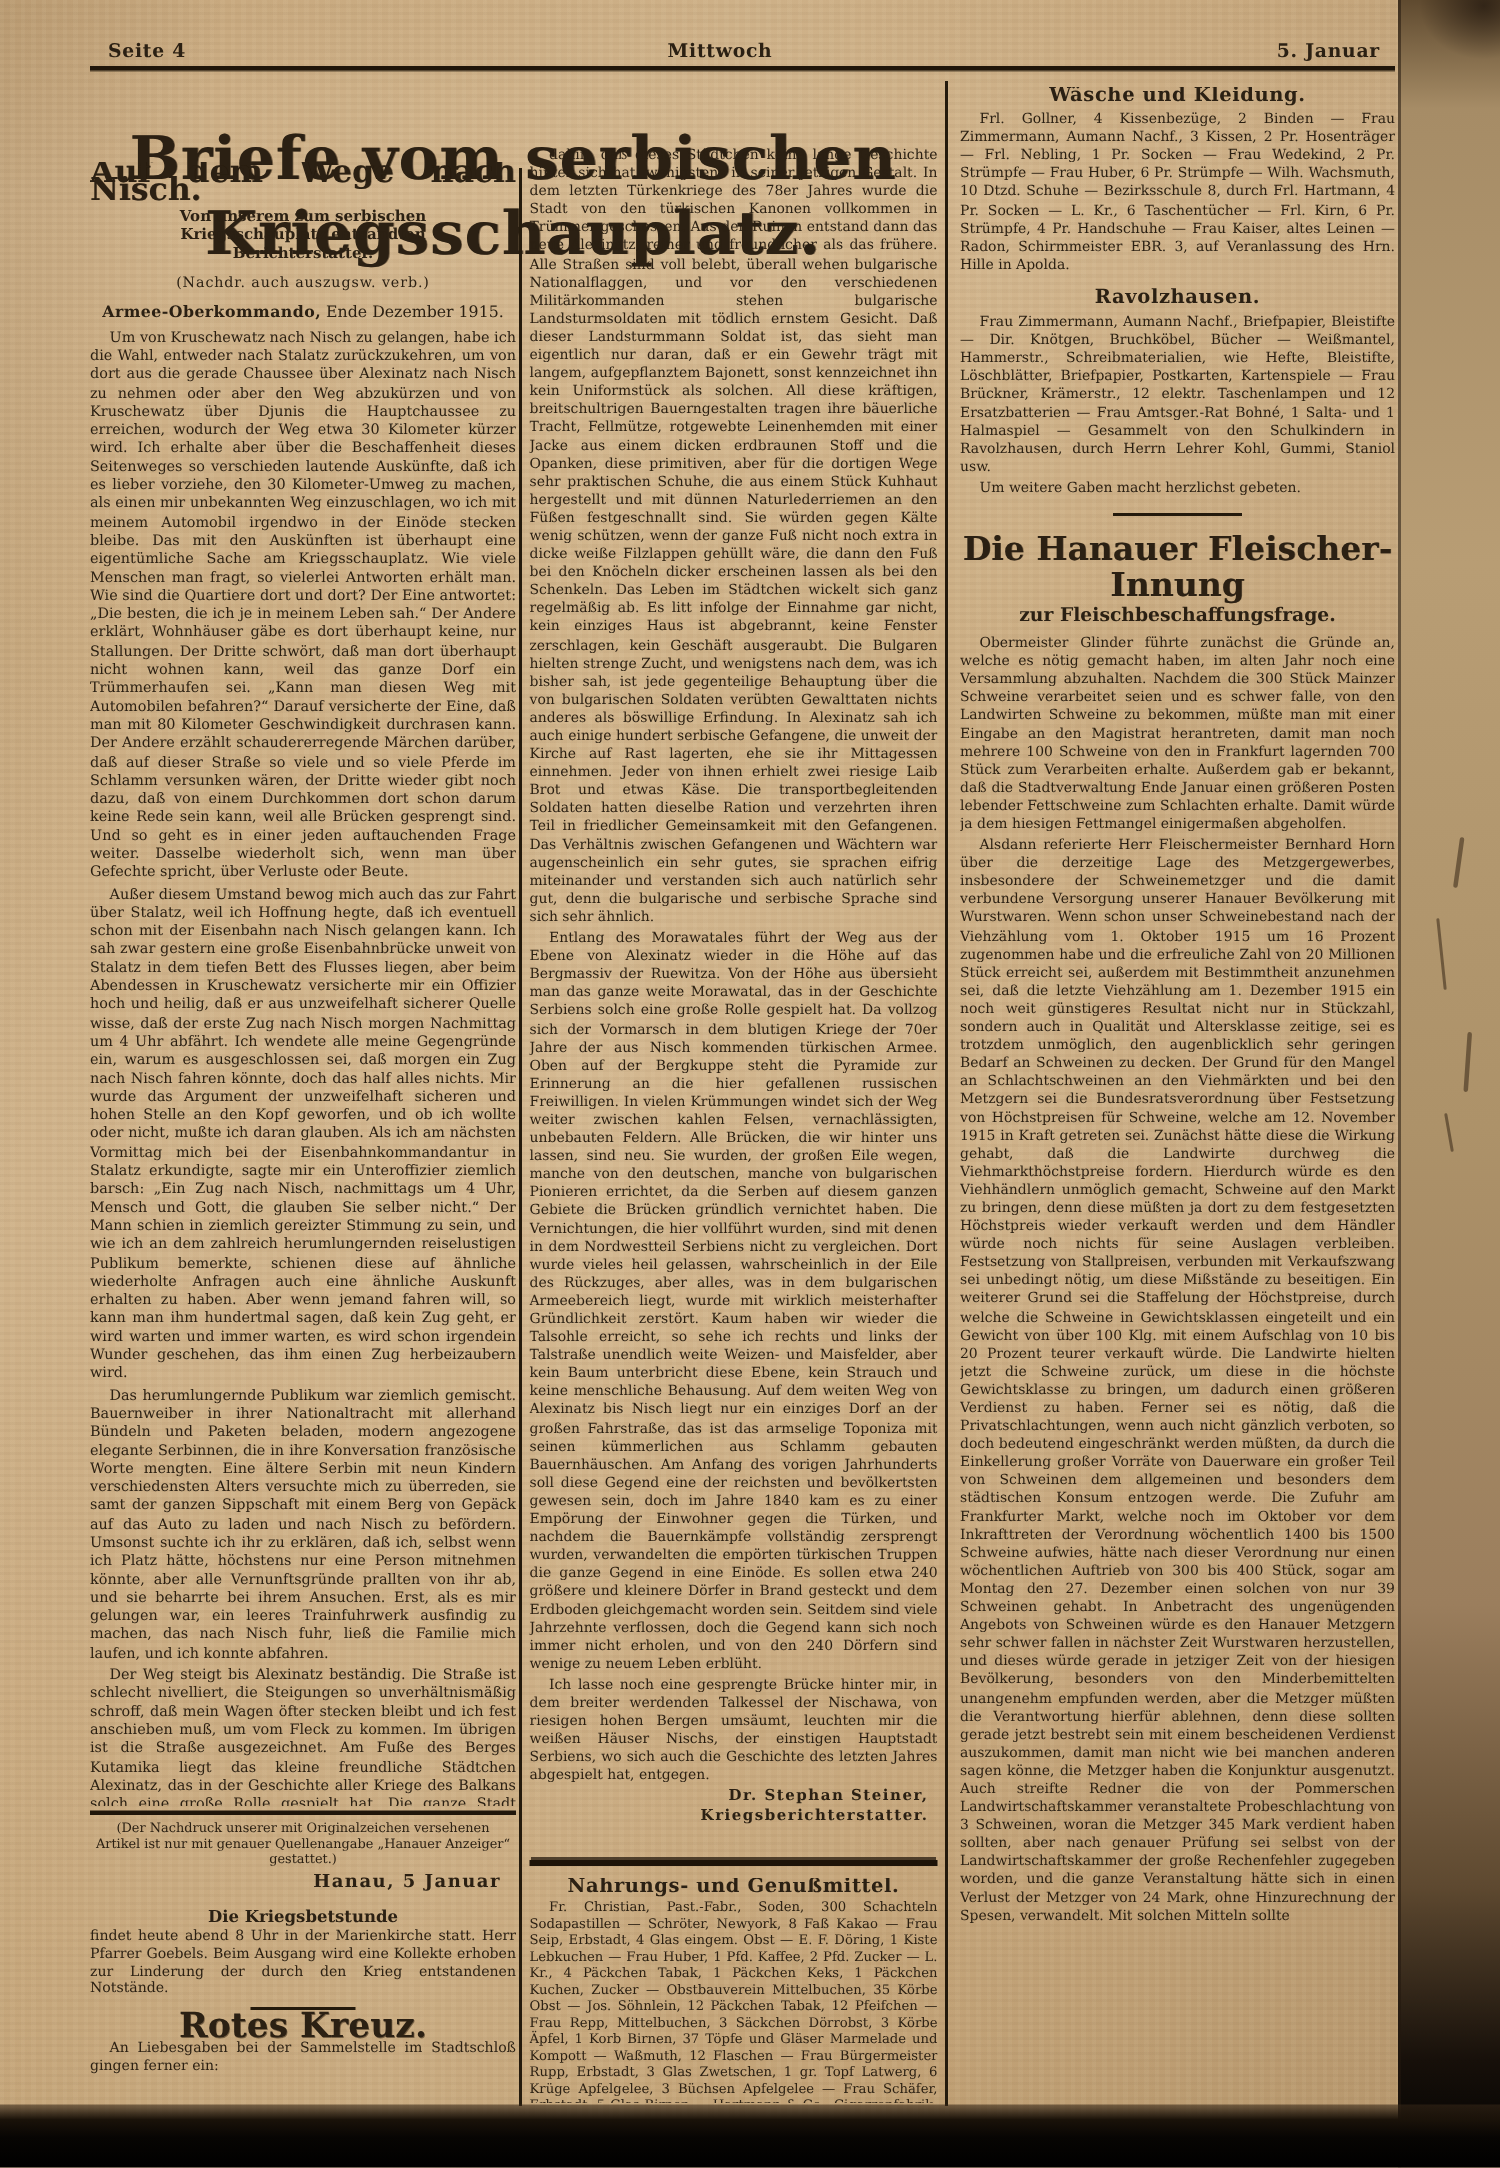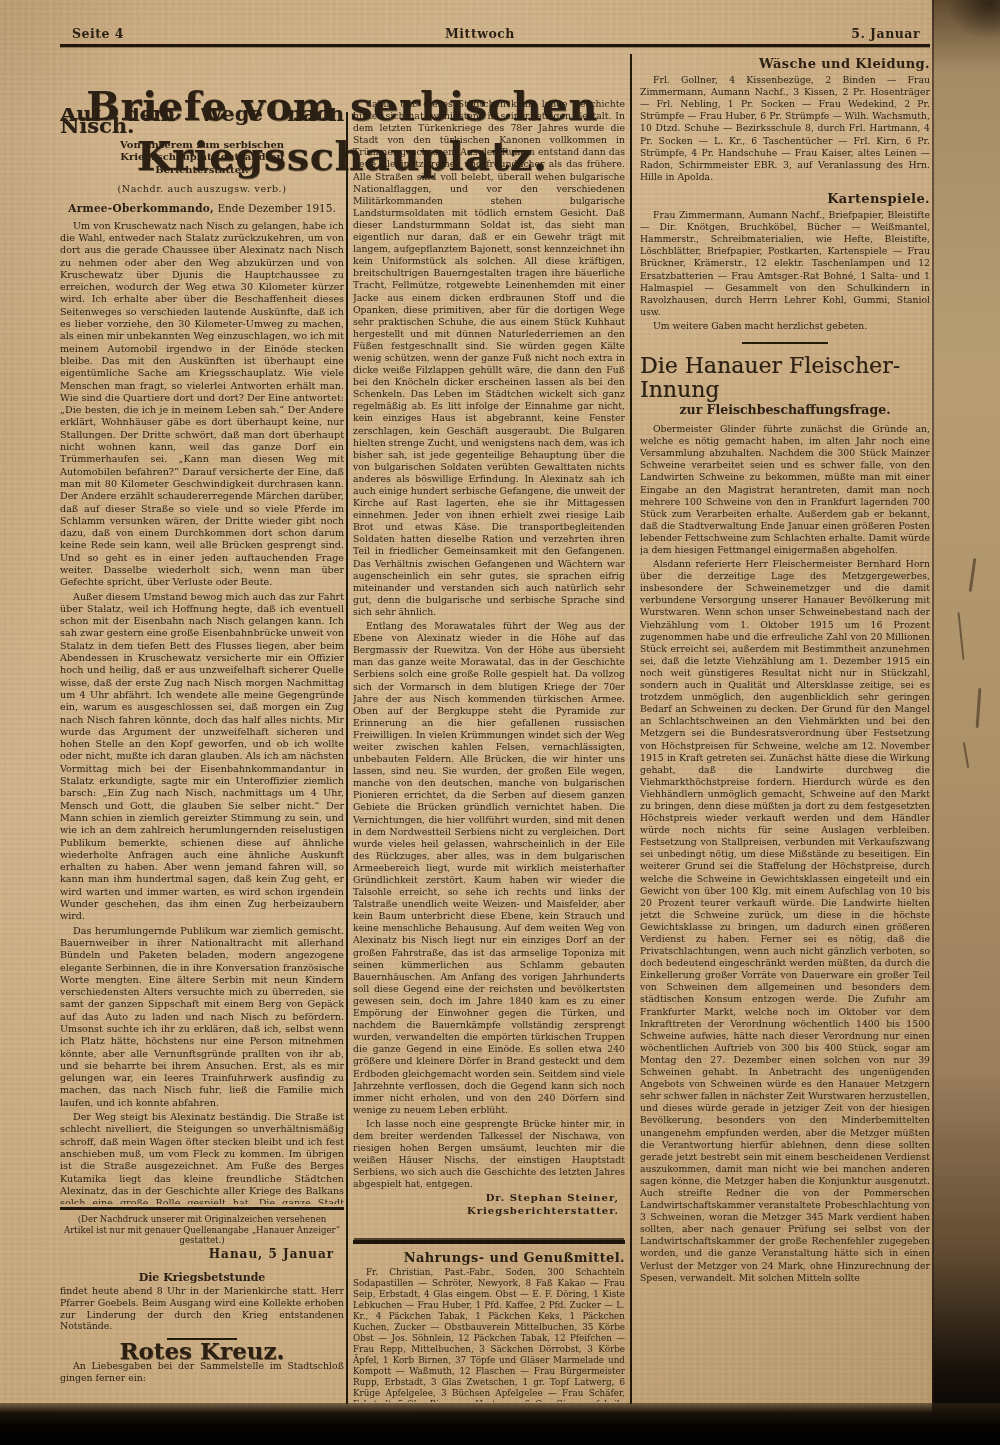--- a/index.html
+++ b/index.html
@@ -41,25 +41,25 @@
   .col1b{left:60px;top:1214px;width:284px;height:188px;}
   .col2b{left:353px;top:1252px;width:272px;height:150px;}
   
   .subhead{font-size:21px;font-weight:bold;margin:0 0 6px 0;text-shadow:.4px .4px 0 rgba(35,22,8,.45);}
   .byline{font-size:10px;font-weight:bold;text-align:center;margin:0 14px 7px 14px;line-height:12.5px;}
   .note{font-size:9.5px;text-align:center;margin-bottom:7px;letter-spacing:.6px;}
   .dateline{font-size:10.5px;text-align:center;margin-bottom:5px;}
   .dateline b{letter-spacing:.3px;}
   .signature{text-align:right;font-weight:bold;font-size:10px;letter-spacing:1px;margin-top:0;padding-right:6px;}
   
-  .sec-title{font-size:13px;font-weight:bold;text-align:right;margin:0 0 4px 0;letter-spacing:.4px;}
+  .sec-title{font-size:13px;font-weight:bold;text-align:center;margin:0 0 4px 0;letter-spacing:.4px;}
   .sec{margin-bottom:10px;}
   .plea{text-indent:13px;margin-top:3px;}
   .short-rule{width:86px;height:2px;background:#241a0c;margin:9px auto 10px auto;}
-  .big-title{font-size:22px;font-weight:normal;text-align:left;line-height:24px;margin:0 0 2px 0;text-shadow:.4px .4px 0 rgba(35,22,8,.45);}
+  .big-title{font-size:22px;font-weight:bold;text-align:center;line-height:24px;margin:0 0 2px 0;text-shadow:.4px .4px 0 rgba(35,22,8,.45);}
   .sub-title{font-size:12.5px;font-weight:bold;text-align:center;margin:0 0 7px 0;}
   
   .local-title{font-size:22px;font-weight:bold;text-align:center;margin:0 0 2px 0;text-shadow:.4px .4px 0 rgba(35,22,8,.45);}
   .copyright{font-size:8.6px;line-height:10.5px;text-align:center;margin:0 2px 3px 2px;}
   .local-dateline{text-align:right;font-weight:bold;font-size:12px;letter-spacing:1px;margin:0 10px 3px 0;}
   .item-head{font-size:11px;font-weight:bold;text-align:center;margin-bottom:1px;margin-top:12px;}
   .rk-title{font-size:23px;font-weight:bold;text-align:center;margin:2px 0 3px 0;text-shadow:.5px .5px 0 rgba(35,22,8,.5);}
   .hr-col1b{position:absolute;left:60px;right:656px;top:1207px;height:3px;background:#20160a;}
   .hr-col2b{position:absolute;left:353px;width:272px;top:1240px;height:4px;background:#1d1308;box-shadow:0 -3px 0 -1px rgba(29,19,8,.7);}
   .srule-local{width:70px;height:2px;background:#241a0c;margin:6px auto 5px auto;}
@@ -119,21 +119,21 @@
     <h3 class="sec-title">Nahrungs- und Genußmittel.</h3>
     <p>Fr. Christian, Past.-Fabr., Soden, 300 Schachteln Sodapastillen — Schröter, Newyork, 8 Faß Kakao — Frau Seip, Erbstadt, 4 Glas eingem. Obst — E. F. Döring, 1 Kiste Lebkuchen — Frau Huber, 1 Pfd. Kaffee, 2 Pfd. Zucker — L. Kr., 4 Päckchen Tabak, 1 Päckchen Keks, 1 Päckchen Kuchen, Zucker — Obstbauverein Mittelbuchen, 35 Körbe Obst — Jos. Söhnlein, 12 Päckchen Tabak, 12 Pfeifchen — Frau Repp, Mittelbuchen, 3 Säckchen Dörrobst, 3 Körbe Äpfel, 1 Korb Birnen, 37 Töpfe und Gläser Marmelade und Kompott — Waßmuth, 12 Flaschen — Frau Bürgermeister Rupp, Erbstadt, 3 Glas Zwetschen, 1 gr. Topf Latwerg, 6 Krüge Apfelgelee, 3 Büchsen Apfelgelee — Frau Schäfer, Erbstadt, 5 Glas Birnen — Hartmann &amp; Co., Cigarrenfabrik, 1000 Päckchen je 10 Stück Cigarren, zur Verteilung an den Weihnachtsbescherungen in den Lazaretten.</p>
   </div>
 
   <div class="col col3 body-xs">
     <div class="sec">
       <h3 class="sec-title">Wäsche und Kleidung.</h3>
       <p>Frl. Gollner, 4 Kissenbezüge, 2 Binden — Frau Zimmermann, Aumann Nachf., 3 Kissen, 2 Pr. Hosenträger — Frl. Nebling, 1 Pr. Socken — Frau Wedekind, 2 Pr. Strümpfe — Frau Huber, 6 Pr. Strümpfe — Wilh. Wachsmuth, 10 Dtzd. Schuhe — Bezirksschule 8, durch Frl. Hartmann, 4 Pr. Socken — L. Kr., 6 Taschentücher — Frl. Kirn, 6 Pr. Strümpfe, 4 Pr. Handschuhe — Frau Kaiser, altes Leinen — Radon, Schirmmeister EBR. 3, auf Veranlassung des Hrn. Hille in Apolda.</p>
     </div>
     <div class="sec">
-      <h3 class="sec-title">Kartenspiele.</h3>
+      <h3 class="sec-title">Ravolzhausen.</h3>
       <p>Frau Zimmermann, Aumann Nachf., Briefpapier, Bleistifte — Dir. Knötgen, Bruchköbel, Bücher — Weißmantel, Hammerstr., Schreibmaterialien, wie Hefte, Bleistifte, Löschblätter, Briefpapier, Postkarten, Kartenspiele — Frau Brückner, Krämerstr., 12 elektr. Taschenlampen und 12 Ersatzbatterien — Frau Amtsger.-Rat Bohné, 1 Salta- und 1 Halmaspiel — Gesammelt von den Schulkindern in Ravolzhausen, durch Herrn Lehrer Kohl, Gummi, Staniol usw.</p>
       <p class="plea">Um weitere Gaben macht herzlichst gebeten.</p>
     </div>
     <div class="short-rule"></div>
     <div>
       <h2 class="big-title">Die Hanauer Fleischer-Innung</h2>
       <h4 class="sub-title">zur Fleischbeschaffungsfrage.</h4>
       <div>
           <p>Obermeister Glinder führte zunächst die Gründe an, welche es nötig gemacht haben, im alten Jahr noch eine Versammlung abzuhalten. Nachdem die 300 Stück Mainzer Schweine verarbeitet seien und es schwer falle, von den Landwirten Schweine zu bekommen, müßte man mit einer Eingabe an den Magistrat herantreten, damit man noch mehrere 100 Schweine von den in Frankfurt lagernden 700 Stück zum Verarbeiten erhalte. Außerdem gab er bekannt, daß die Stadtverwaltung Ende Januar einen größeren Posten lebender Fettschweine zum Schlachten erhalte. Damit würde ja dem hiesigen Fettmangel einigermaßen abgeholfen.</p>
           <p>Alsdann referierte Herr Fleischermeister Bernhard Horn über die derzeitige Lage des Metzgergewerbes, insbesondere der Schweinemetzger und die damit verbundene Versorgung unserer Hanauer Bevölkerung mit Wurstwaren. Wenn schon unser Schweinebestand nach der Viehzählung vom 1. Oktober 1915 um 16 Prozent zugenommen habe und die erfreuliche Zahl von 20 Millionen Stück erreicht sei, außerdem mit Bestimmtheit anzunehmen sei, daß die letzte Viehzählung am 1. Dezember 1915 ein noch weit günstigeres Resultat nicht nur in Stückzahl, sondern auch in Qualität und Altersklasse zeitige, sei es trotzdem unmöglich, den augenblicklich sehr geringen Bedarf an Schweinen zu decken. Der Grund für den Mangel an Schlachtschweinen an den Viehmärkten und bei den Metzgern sei die Bundesratsverordnung über Festsetzung von Höchstpreisen für Schweine, welche am 12. November 1915 in Kraft getreten sei. Zunächst hätte diese die Wirkung gehabt, daß die Landwirte durchweg die Viehmarkthöchstpreise fordern. Hierdurch würde es den Viehhändlern unmöglich gemacht, Schweine auf den Markt zu bringen, denn diese müßten ja dort zu dem festgesetzten Höchstpreis wieder verkauft werden und dem Händler würde noch nichts für seine Auslagen verbleiben. Festsetzung von Stallpreisen, verbunden mit Verkaufszwang sei unbedingt nötig, um diese Mißstände zu beseitigen. Ein weiterer Grund sei die Staffelung der Höchstpreise, durch welche die Schweine in Gewichtsklassen eingeteilt und ein Gewicht von über 100 Klg. mit einem Aufschlag von 10 bis 20 Prozent teurer verkauft würde. Die Landwirte hielten jetzt die Schweine zurück, um diese in die höchste Gewichtsklasse zu bringen, um dadurch einen größeren Verdienst zu haben. Ferner sei es nötig, daß die Privatschlachtungen, wenn auch nicht gänzlich verboten, so doch bedeutend eingeschränkt werden müßten, da durch die Einkellerung großer Vorräte von Dauerware ein großer Teil von Schweinen dem allgemeinen und besonders dem städtischen Konsum entzogen werde. Die Zufuhr am Frankfurter Markt, welche noch im Oktober vor dem Inkrafttreten der Verordnung wöchentlich 1400 bis 1500 Schweine aufwies, hätte nach dieser Verordnung nur einen wöchentlichen Auftrieb von 300 bis 400 Stück, sogar am Montag den 27. Dezember einen solchen von nur 39 Schweinen gehabt. In Anbetracht des ungenügenden Angebots von Schweinen würde es den Hanauer Metzgern sehr schwer fallen in nächster Zeit Wurstwaren herzustellen, und dieses würde gerade in jetziger Zeit von der hiesigen Bevölkerung, besonders von den Minderbemittelten unangenehm empfunden werden, aber die Metzger müßten die Verantwortung hierfür ablehnen, denn diese sollten gerade jetzt bestrebt sein mit einem bescheidenen Verdienst auszukommen, damit man nicht wie bei manchen anderen sagen könne, die Metzger haben die Konjunktur ausgenutzt. Auch streifte Redner die von der Pommerschen Landwirtschaftskammer veranstaltete Probeschlachtung von 3 Schweinen, woran die Metzger 345 Mark verdient haben sollten, aber nach genauer Prüfung sei selbst von der Landwirtschaftskammer der große Rechenfehler zugegeben worden, und die ganze Veranstaltung hätte sich in einen Verlust der Metzger von 24 Mark, ohne Hinzurechnung der Spesen, verwandelt. Mit solchen Mitteln sollte</p>

